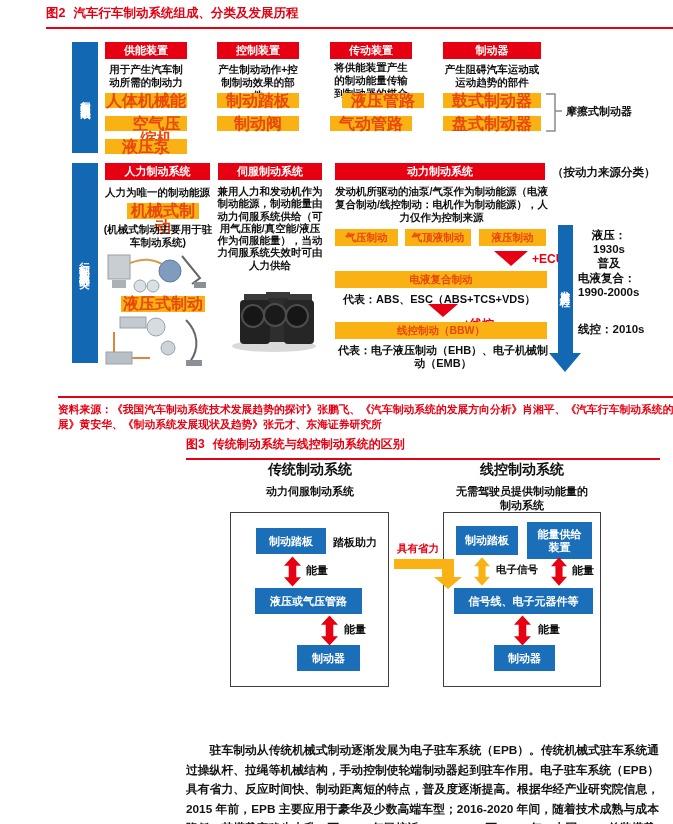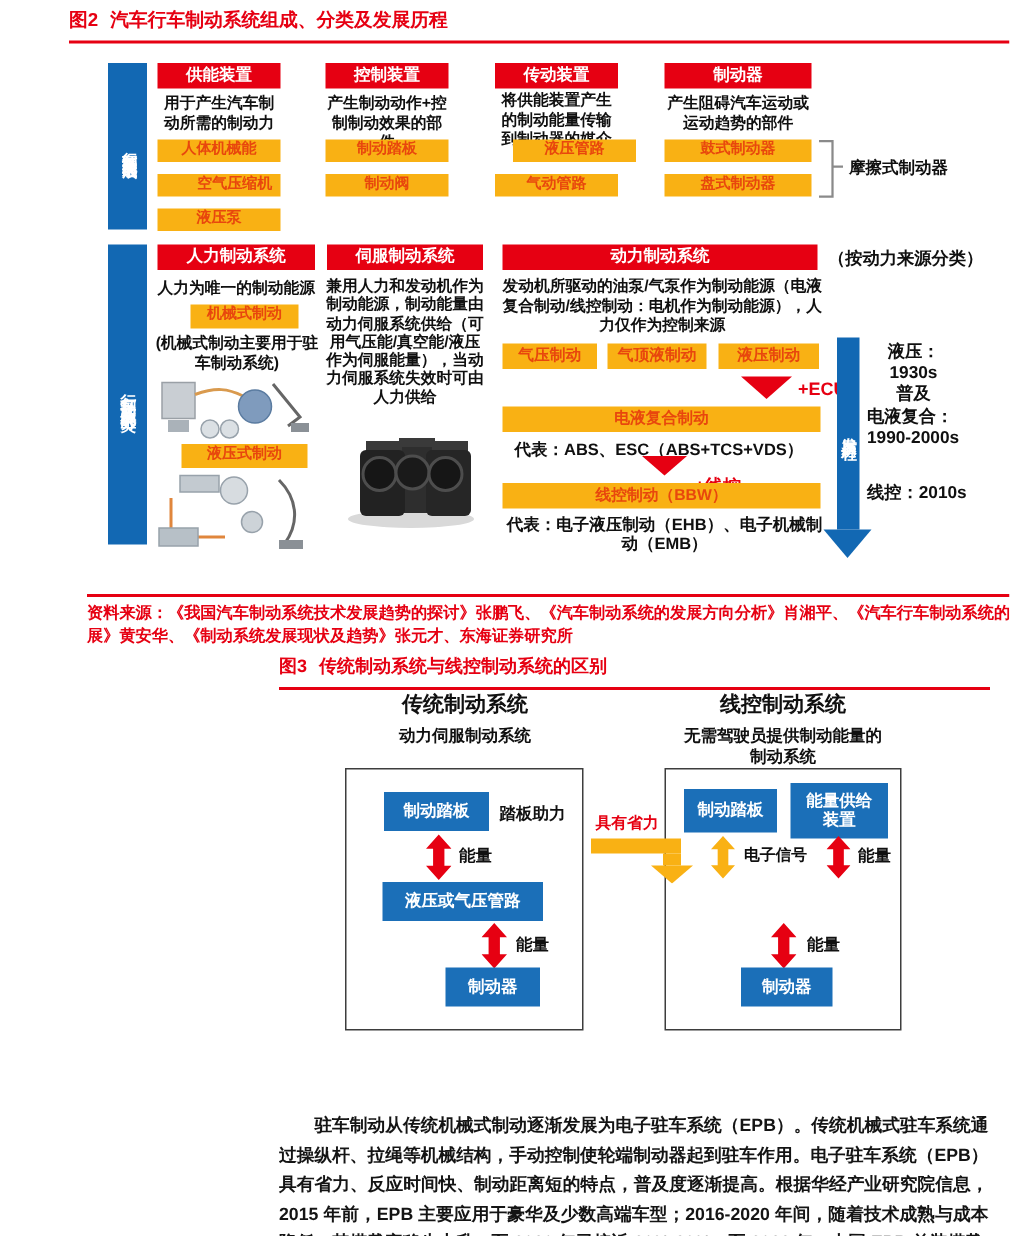--- a/index.html
+++ b/index.html
@@ -11,22 +11,22 @@
   .page{
     position:relative;width:673px;height:824px;background:#fff;overflow:hidden;
     font-family:"Liberation Sans","DejaVu Sans",sans-serif;color:var(--ink);
   }
   .abs{position:absolute;}
   .fig-header{border-bottom:2.5px solid var(--red);padding-bottom:5px;
     color:var(--red);font-size:12.5px;font-weight:700;}
   .fig-header .tag{margin-right:8px;}
   .rhead{background:var(--red);color:#fff;font-weight:700;font-size:11px;
     text-align:center;height:17px;line-height:17px;}
-  .ybox{background:var(--yellow);color:var(--ytext);font-weight:700;font-size:10px;
-    text-align:center;height:15px;line-height:15px;font-family:Liberation Mono, monospace;}
+  .ybox{background:var(--yellow);color:var(--ytext);font-weight:700;font-size:16px;
+    text-align:center;height:15px;line-height:15px;}
   .ybox2{background:var(--yellow);color:var(--ytext);font-weight:700;font-size:10.5px;
     text-align:center;height:17px;line-height:17px;}
   .desc{font-weight:700;font-size:10.5px;line-height:13px;text-align:center;color:#101010;}
   .vbar{background:var(--blue);display:flex;align-items:center;justify-content:center;}
   .vtext{writing-mode:vertical-rl;text-orientation:upright;font-weight:700;
     font-size:11.5px;letter-spacing:3px;color:#fff;}
   .tri-down{width:0;height:0;border-left:17px solid transparent;
     border-right:17px solid transparent;border-top:15px solid var(--red);}
   .tri-down.sm{border-left-width:15px;border-right-width:15px;border-top-width:13px;}
   .steplabel{color:var(--red);font-weight:700;font-size:12px;}
@@ -192,20 +192,21 @@
     <polygon points="40,22 68,22 54,34" fill="#F9B114"></polygon>
   </svg>
   <svg class="abs" style="left:474px;top:556px;" width="16" height="31" viewBox="0 0 18 32">
     <polygon points="9,0 18,10 13,10 13,22 18,22 9,32 0,22 5,22 5,10 0,10" fill="#F9B114"></polygon>
   </svg>
   <div class="abs lbl" style="left:496px;top:563px;font-size:10.5px;">电子信号</div>
   <svg class="abs" style="left:551px;top:556px;" width="16" height="31" viewBox="0 0 18 32">
     <polygon points="9,0 18,10 13,10 13,22 18,22 9,32 0,22 5,22 5,10 0,10" fill="#E60012"></polygon>
   </svg>
   <div class="abs lbl" style="left:572px;top:563px;">能量</div>
+  <div class="abs bluebox" style="left:454px;top:588px;width:139px;height:26px;">信号线、电子元器件等</div>
   <svg class="abs" style="left:514px;top:615px;" width="17" height="31" viewBox="0 0 18 32">
     <polygon points="9,0 18,10 13,10 13,22 18,22 9,32 0,22 5,22 5,10 0,10" fill="#E60012"></polygon>
   </svg>
   <div class="abs lbl" style="left:538px;top:622px;">能量</div>
   <div class="abs bluebox" style="left:494px;top:645px;width:61px;height:26px;">制动器</div>
 
 
   <div class="abs para" style="left:186px;top:741px;width:473px;">驻车制动从传统机械式制动逐渐发展为电子驻车系统（EPB）。传统机械式驻车系统通过操纵杆、拉绳等机械结构，手动控制使轮端制动器起到驻车作用。电子驻车系统（EPB）具有省力、反应时间快、制动距离短的特点，普及度逐渐提高。根据华经产业研究院信息，2015 年前，EPB 主要应用于豪华及少数高端车型；2016-2020 年间，随着技术成熟与成本降低，其搭载率稳步上升，至 2020 年已接近 20%-30%；至 2023 年，中国 EPB 前装搭载</div>
 
 </div>

